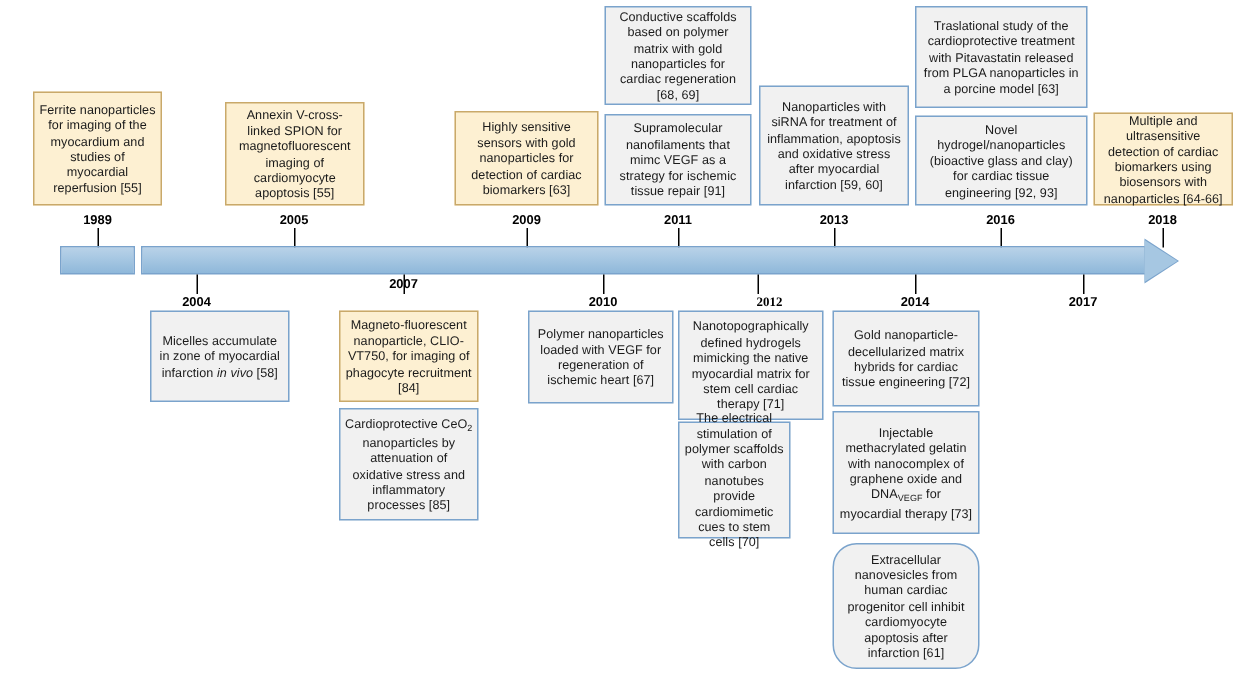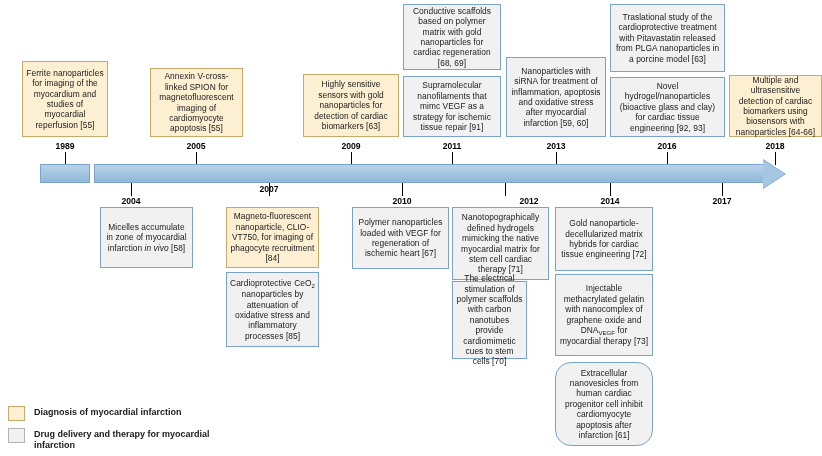--- a/index.html
+++ b/index.html
@@ -144,21 +144,21 @@
   <div class="tick" style="left:131px;top:183px;height:13px;"></div>
   <div class="tick" style="left:269px;top:183px;height:13px;"></div>
   <div class="tick" style="left:402px;top:183px;height:13px;"></div>
   <div class="tick" style="left:505px;top:183px;height:13px;"></div>
   <div class="tick" style="left:610px;top:183px;height:13px;"></div>
   <div class="tick" style="left:722px;top:183px;height:13px;"></div>
 
   <div class="year" style="left:96px;top:196px;width:70px;">2004</div>
   <div class="year" style="left:234px;top:184px;width:70px;">2007</div>
   <div class="year" style="left:367px;top:196px;width:70px;">2010</div>
-  <div class="year" style="left:494px;top:196px;width:70px;">2012</div>
+  <div class="year" style="left:478px;top:196px;width:70px;font-family:Liberation Serif, serif;">2012</div>
   <div class="year" style="left:575px;top:196px;width:70px;">2014</div>
   <div class="year" style="left:687px;top:196px;width:70px;">2017</div>
 
   <div class="box drug" style="left:100px;top:207px;width:93px;height:61px;">
     <span class="txt">Micelles accumulate in zone of myocardial infarction <i>in vivo</i> [58]</span>
   </div>
 
   <div class="box diag" style="left:226px;top:207px;width:93px;height:61px;">
     <span class="txt">Magneto-fluorescent nanoparticle, CLIO-VT750, for imaging of phagocyte recruitment [84]</span>
   </div>
@@ -185,24 +185,14 @@
 
   <div class="box drug" style="left:555px;top:274px;width:98px;height:82px;">
     <span class="txt">Injectable methacrylated gelatin with nanocomplex of graphene oxide and DNA<sub>VEGF</sub> for myocardial therapy [73]</span>
   </div>
 
   <div class="box drug" style="left:555px;top:362px;width:98px;height:84px;border-radius:16px;">
     <span class="txt">Extracellular nanovesicles from human cardiac progenitor cell inhibit cardiomyocyte apoptosis after infarction [61]</span>
   </div>
 
 
-  <div class="legend" style="left:8px;top:406px;width:260px;height:46px;">
-    <div class="legend-row" style="left:0;top:0;">
-      <div class="swatch diag"></div>
-      <div class="legend-label">Diagnosis of myocardial infarction</div>
-    </div>
-    <div class="legend-row" style="left:0;top:22px;width:250px;">
-      <div class="swatch drug"></div>
-      <div class="legend-label" style="max-width:200px;">Drug delivery and therapy for myocardial infarction</div>
-    </div>
-  </div>
 
 </div>
 
 </body></html>

